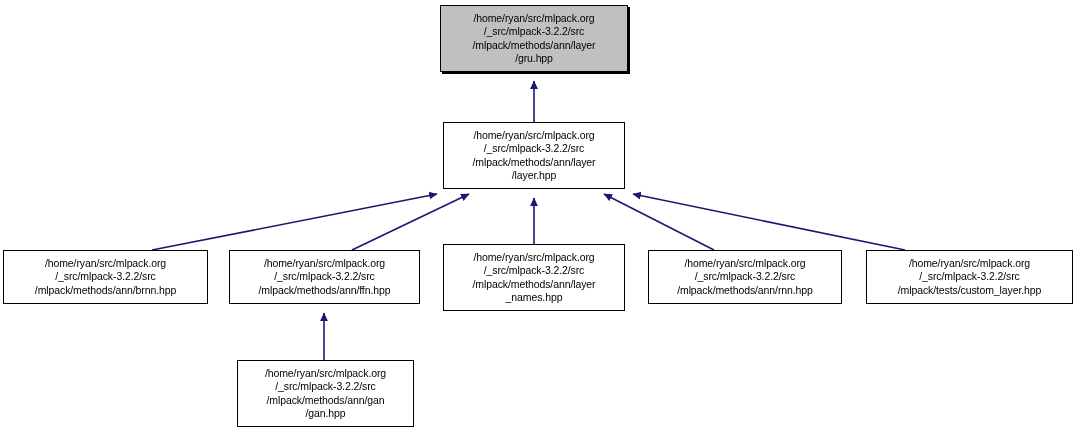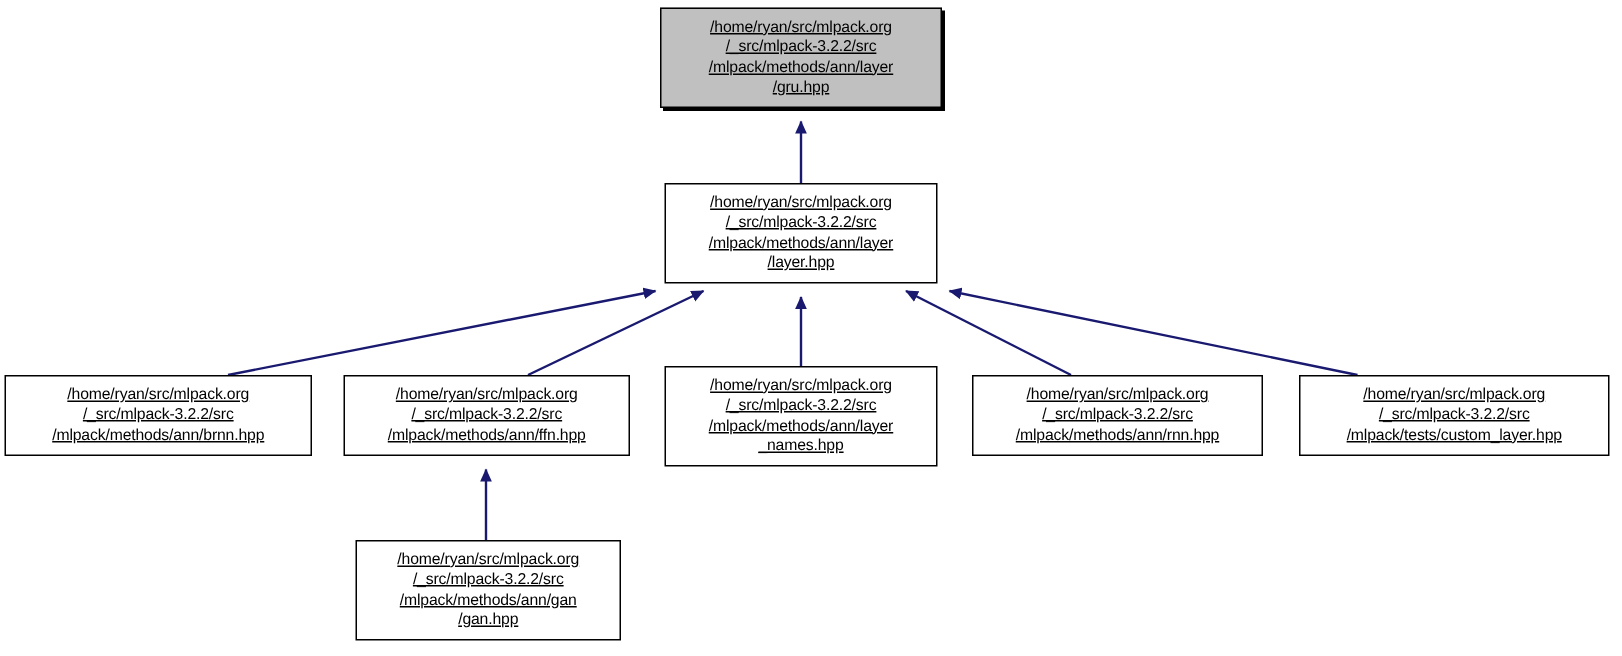--- a/index.html
+++ b/index.html
@@ -30,21 +30,20 @@
     background: #ffffff;
     color: #000000;
     font-size: 10.5px;
     line-height: 13.4px;
     text-align: center;
     display: flex;
     align-items: center;
     justify-content: center;
     white-space: pre-line;
     letter-spacing: -0.1px;
-    text-decoration: underline;
   }
   .node.root {
     background: #c0c0c0;
     border: 1px solid #000000;
     box-shadow: 2px 2px 0 0 #000000;
   }
   .node-label {
     display: block;
     width: 100%;
     padding: 0 3px;

